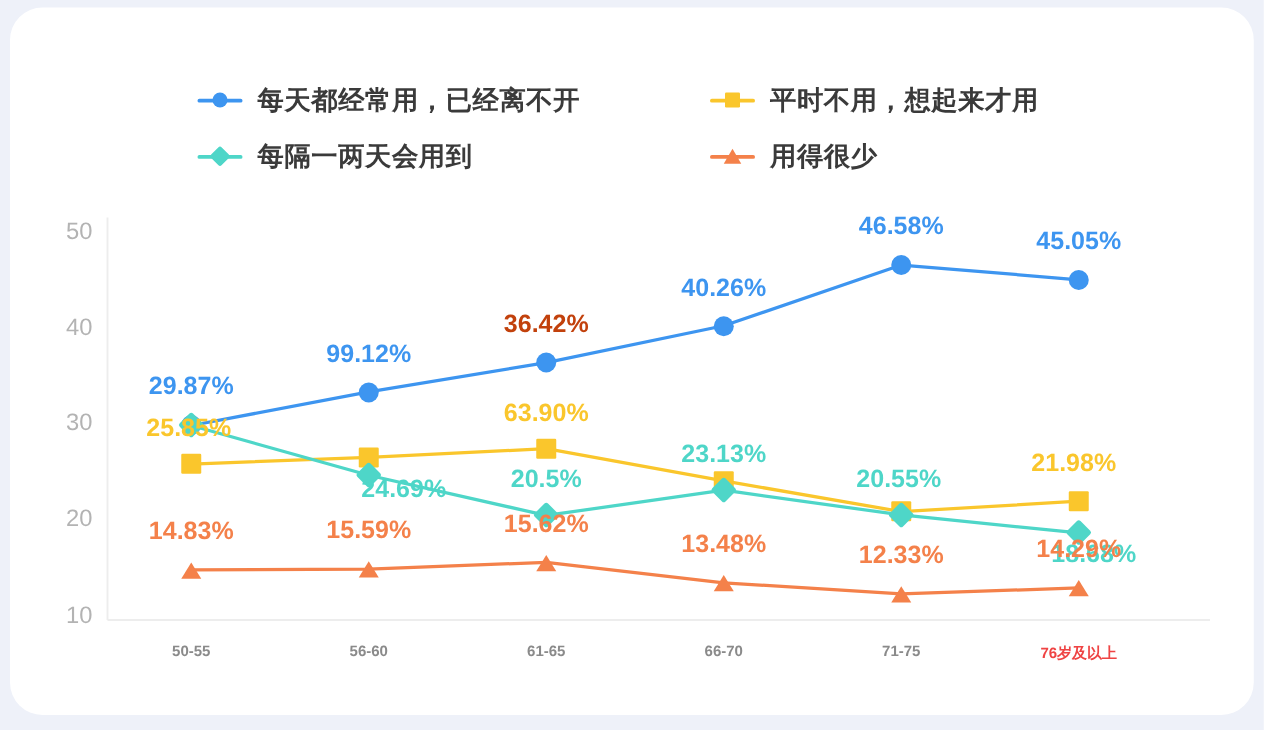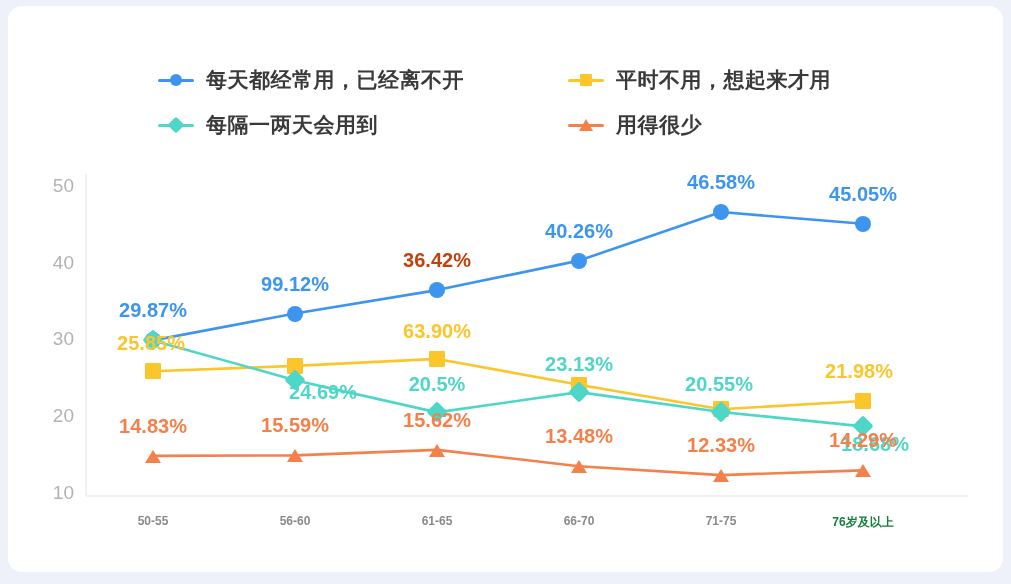--- a/index.html
+++ b/index.html
@@ -13,21 +13,21 @@
     font-family: "Liberation Sans", "DejaVu Sans", sans-serif;
     overflow: hidden;
   }
   #card {
     position: absolute;
     left: 8px;
     top: 6px;
     width: 995px;
     height: 566px;
     background: #ffffff;
-    border-radius: 14px;
+    border-radius: 26px;
     overflow: hidden;
   }
   #legend {
     position: absolute;
     left: 150px;
     top: 52px;
     width: 760px;
     height: 90px;
   }
   .legend-row {
@@ -219,17 +219,17 @@
         <div class="ytick" style="left: 22px; top: 487px; color: rgb(179, 179, 179);">10</div>
         <div class="ytick" style="left: 22px; top: 410.2px; color: rgb(179, 179, 179);">20</div>
         <div class="ytick" style="left: 22px; top: 333.4px; color: rgb(179, 179, 179);">30</div>
         <div class="ytick" style="left: 22px; top: 256.6px; color: rgb(179, 179, 179);">40</div>
         <div class="ytick" style="left: 22px; top: 179.8px; color: rgb(179, 179, 179);">50</div>
         <div class="xtick" style="left: 145px; top: 508px; color: rgb(138, 138, 138);">50-55</div>
         <div class="xtick" style="left: 287px; top: 508px; color: rgb(138, 138, 138);">56-60</div>
         <div class="xtick" style="left: 429px; top: 508px; color: rgb(138, 138, 138);">61-65</div>
         <div class="xtick" style="left: 571px; top: 508px; color: rgb(138, 138, 138);">66-70</div>
         <div class="xtick" style="left: 713px; top: 508px; color: rgb(138, 138, 138);">71-75</div>
-        <div class="xtick" style="left: 855px; top: 508px; color: #15803d;">76岁及以上</div>
+        <div class="xtick" style="left: 855px; top: 508px; color: #ef4444;">76岁及以上</div>
       </div>
   </div>
 
 </div>
 
 </body></html>

